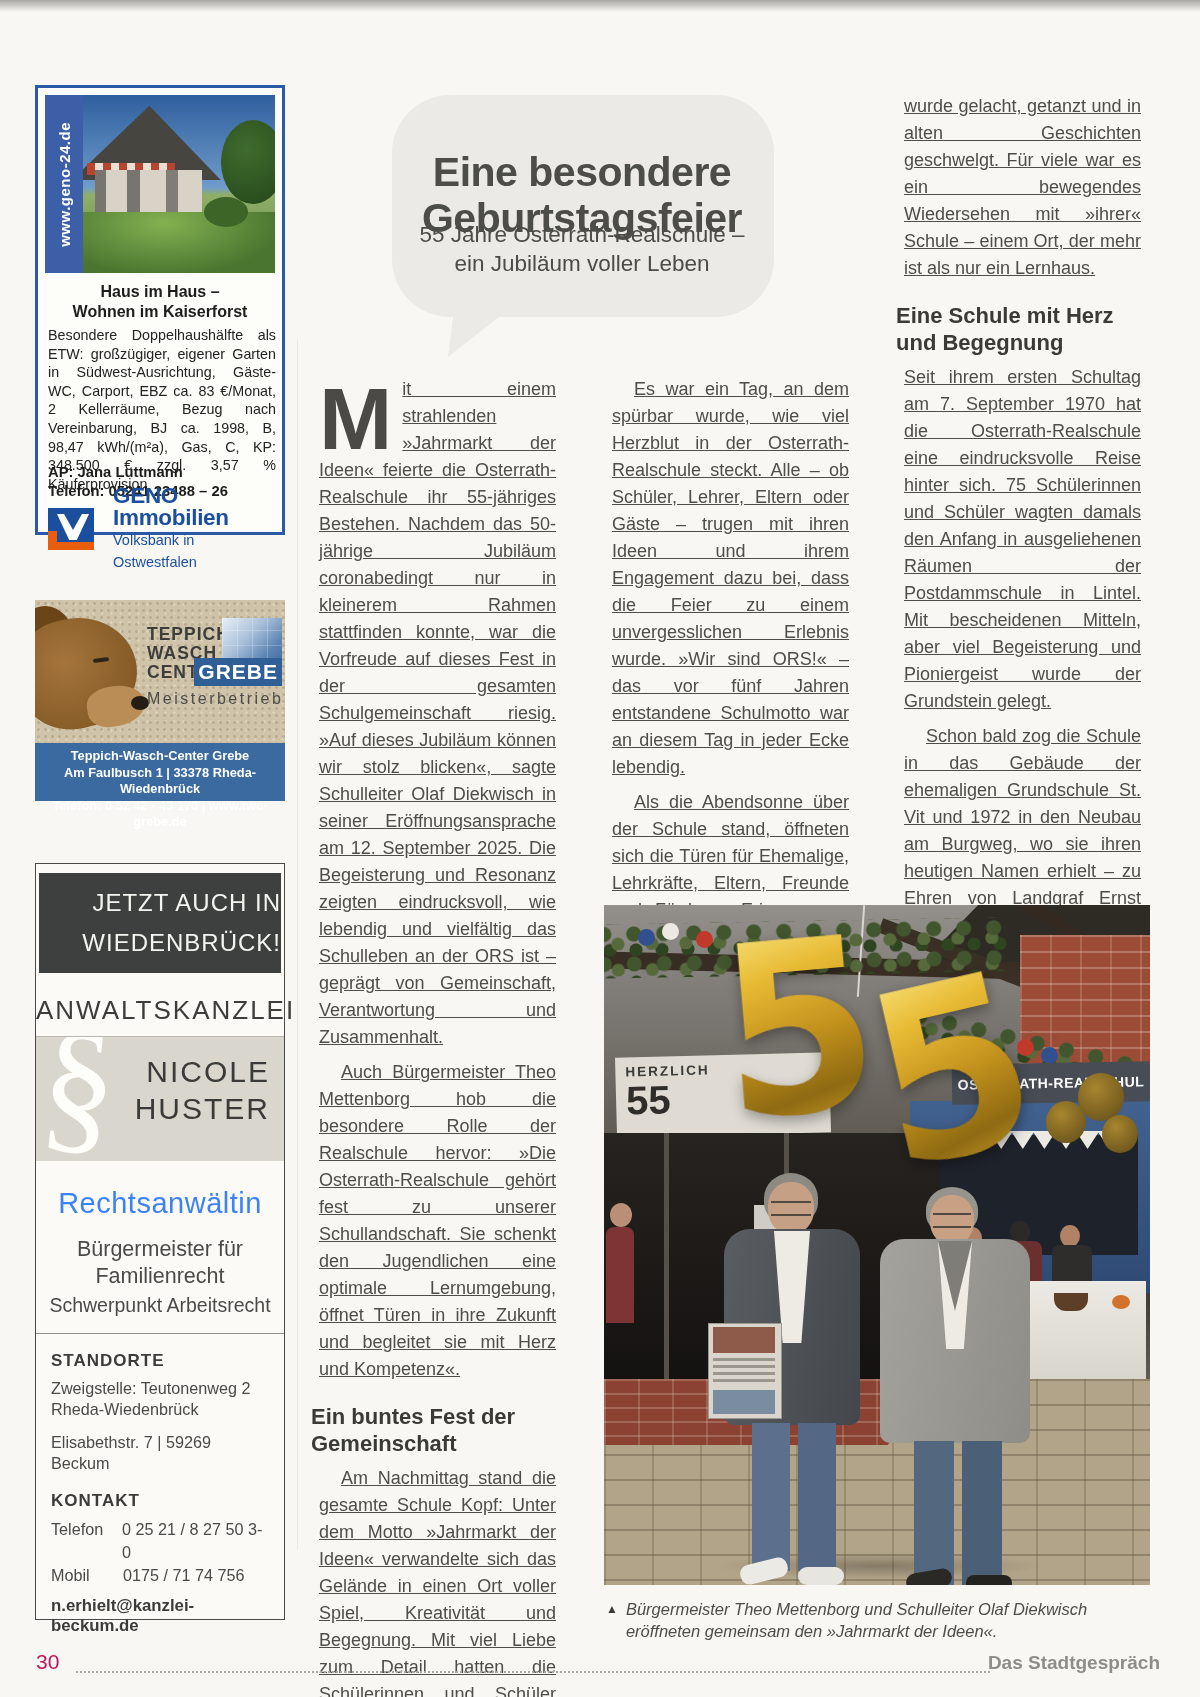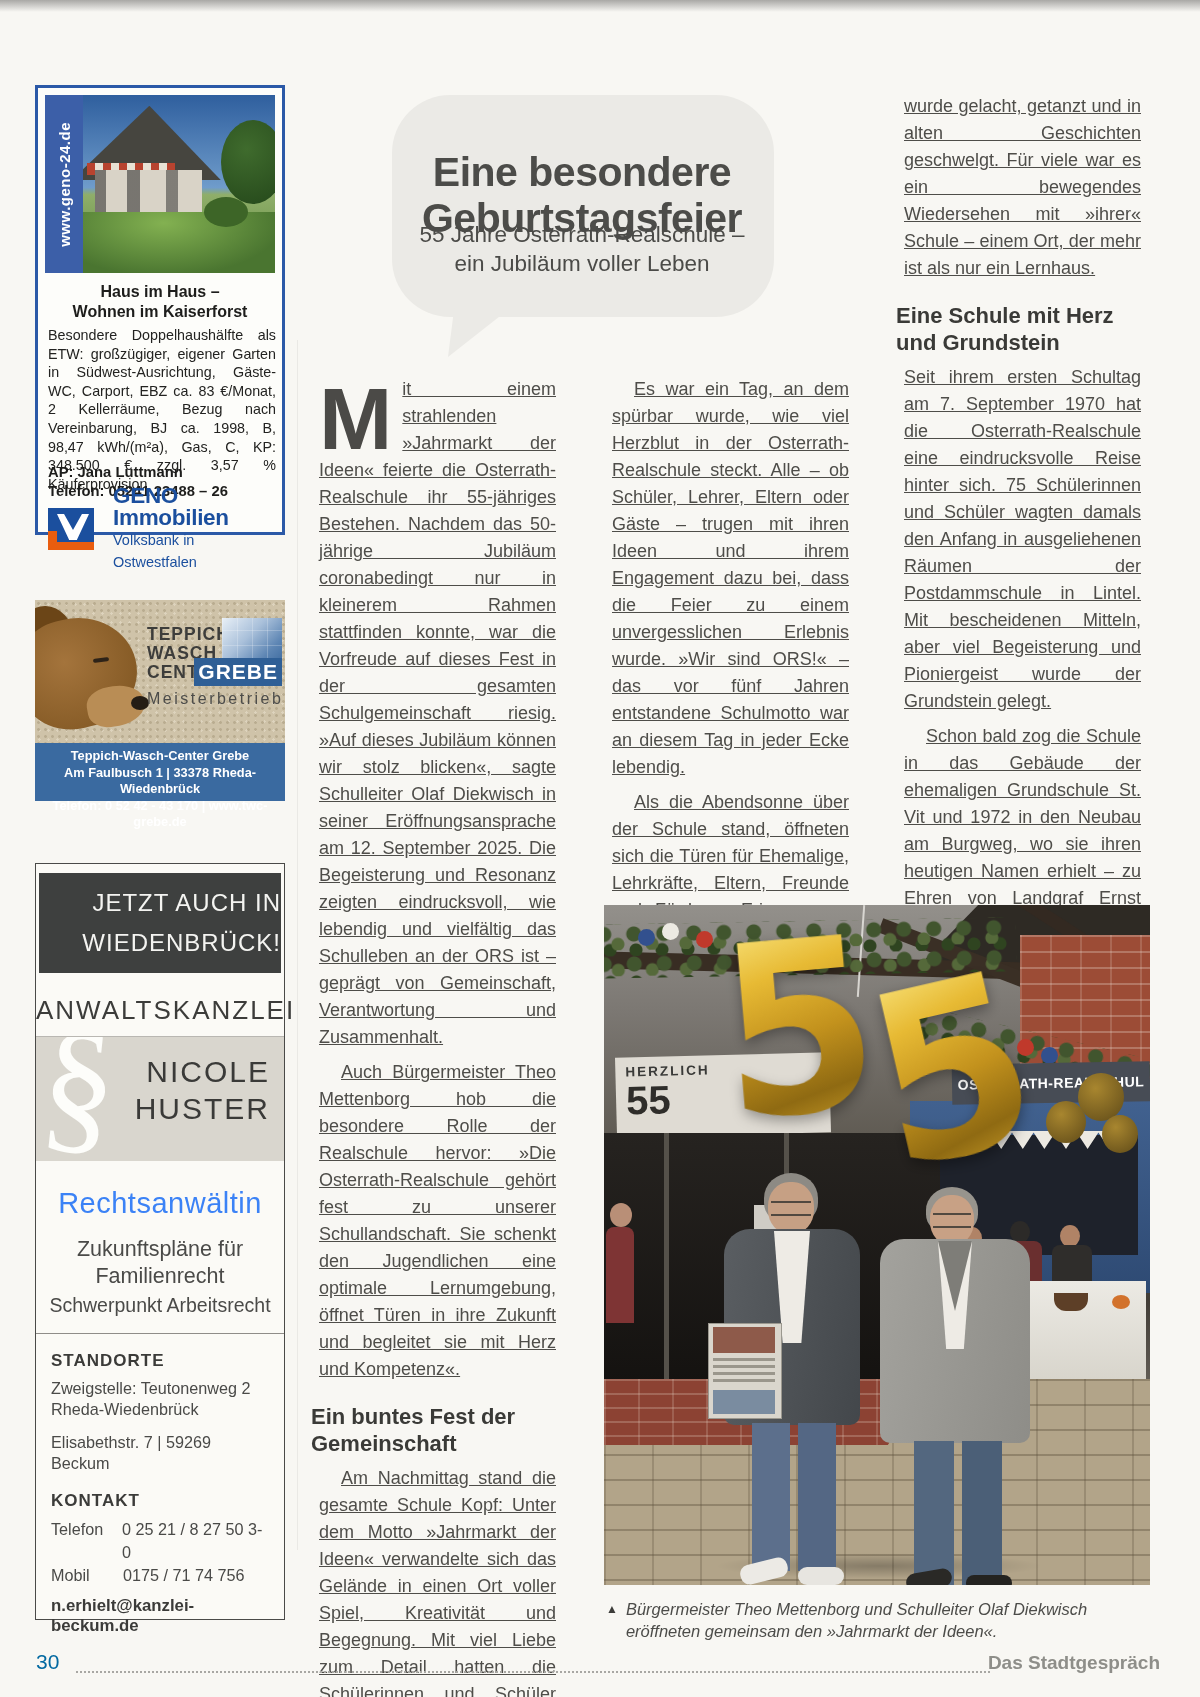--- a/index.html
+++ b/index.html
@@ -155,21 +155,21 @@
   .manR .shirt{left:64px;top:54px;width:34px;height:108px;}
   .manR .leg1{left:40px;top:254px;width:40px;height:152px;background:#53677f;}
   .manR .leg2{left:88px;top:254px;width:40px;height:152px;background:#4b5f77;}
   .manR .shoe1{left:32px;top:384px;width:46px;height:18px;background:#2a2926;transform:rotate(-10deg);}
   .manR .shoe2{left:92px;top:388px;width:46px;height:16px;background:#242320;}
 
   .caption{position:absolute;left:606px;top:1598px;width:520px;display:flex;gap:8px;font-style:italic;font-size:16.5px;line-height:22px;color:#4c4c49;}
   .cap-marker{font-style:normal;font-size:12px;line-height:22px;color:#3c3c39;}
 
   .footer-rule{position:absolute;left:76px;top:1671px;width:914px;border-top:2px dotted #a8a7a3;}
-  .page-num{position:absolute;left:36px;top:1650px;font-size:21px;color:#0369a1;}
+  .page-num{position:absolute;left:36px;top:1650px;font-size:21px;color:#be185d;}
   .brand{position:absolute;right:40px;top:1652px;font-size:19px;font-weight:bold;color:#8e8e89;}
 </style>
 </head>
 <body>
 
 <div class="page">
   <div class="scan-top"></div>
   <div class="crease"></div>
 
   <aside class="ad-geno">
@@ -238,21 +238,21 @@
     <div class="kz-divider"></div>
     <div class="kz-band">
       <span class="kz-glyph">§</span>
       <div class="kz-name">
         <span>NICOLE</span>
         <span>HUSTER</span>
       </div>
     </div>
     <div class="kz-role">Rechtsanwältin</div>
     <div class="kz-spec">
-      <span>Zukunftspläne für</span>
+      <span>Bürgermeister für</span>
       <span>Familienrecht</span>
     </div>
     <div class="kz-spec3">Schwerpunkt Arbeitsrecht</div>
     <div class="kz-rule"></div>
     <div class="kz-sec">
       <div class="kz-sec-title">STANDORTE</div>
       <div class="kz-line">Zweigstelle: Teutonenweg 2</div>
       <div class="kz-line">Rheda-Wiedenbrück</div>
       <div class="kz-line gap">Elisabethstr. 7 | 59269 Beckum</div>
       <div class="kz-sec-title">KONTAKT</div>
@@ -291,21 +291,21 @@
 
   <div class="col col2">
     <p class="para">Es war ein Tag, an dem spürbar wurde, wie viel Herzblut in der Osterrath-Realschule steckt. Alle – ob Schüler, Lehrer, Eltern oder Gäste – trugen mit ihren Ideen und ihrem Engagement dazu bei, dass die Feier zu einem unvergesslichen Erlebnis wurde. »Wir sind ORS!« – das vor fünf Jahren entstandene Schulmotto war an diesem Tag in jeder Ecke lebendig.</p>
     <p class="para">Als die Abendsonne über der Schule stand, öffneten sich die Türen für Ehemalige, Lehrkräfte, Eltern, Freunde und Förderer. Erinnerungen wurden geteilt, Zukunftspläne geschmiedet, es</p>
   </div>
 
   <div class="col col3">
     <p class="para first">wurde gelacht, getanzt und in alten Geschichten geschwelgt. Für viele war es ein bewegendes Wiedersehen mit »ihrer« Schule – einem Ort, der mehr ist als nur ein Lernhaus.</p>
     <h3 class="colhead">
       <span>Eine Schule mit Herz</span>
-      <span>und Grundstein</span>
+      <span>und Begegnung</span>
     </h3>
     <p class="para first">Seit ihrem ersten Schultag am 7. September 1970 hat die Osterrath-Realschule eine eindrucksvolle Reise hinter sich. 75 Schülerinnen und Schüler wagten damals den Anfang in ausgeliehenen Räumen der Postdammschule in Lintel. Mit bescheidenen Mitteln, aber viel Begeisterung und Pioniergeist wurde der Grundstein gelegt.</p>
     <p class="para">Schon bald zog die Schule in das Gebäude der ehemaligen Grundschule St. Vit und 1972 in den Neubau am Burgweg, wo sie ihren heutigen Namen erhielt – zu Ehren von Landgraf Ernst Heinrich Ludwig Osterrath, der sich zeitlebens für Bildung einsetzte.</p>
     <p class="para">Die Schülerzahlen wuchsen rasant, und mit ihnen das Gebäude,</p>
   </div>
 
   <figure class="photo" style="margin:0">
     <div class="ph roofedge"></div>
     <div class="ph beam1"></div>
     <div class="ph beam2"></div>

